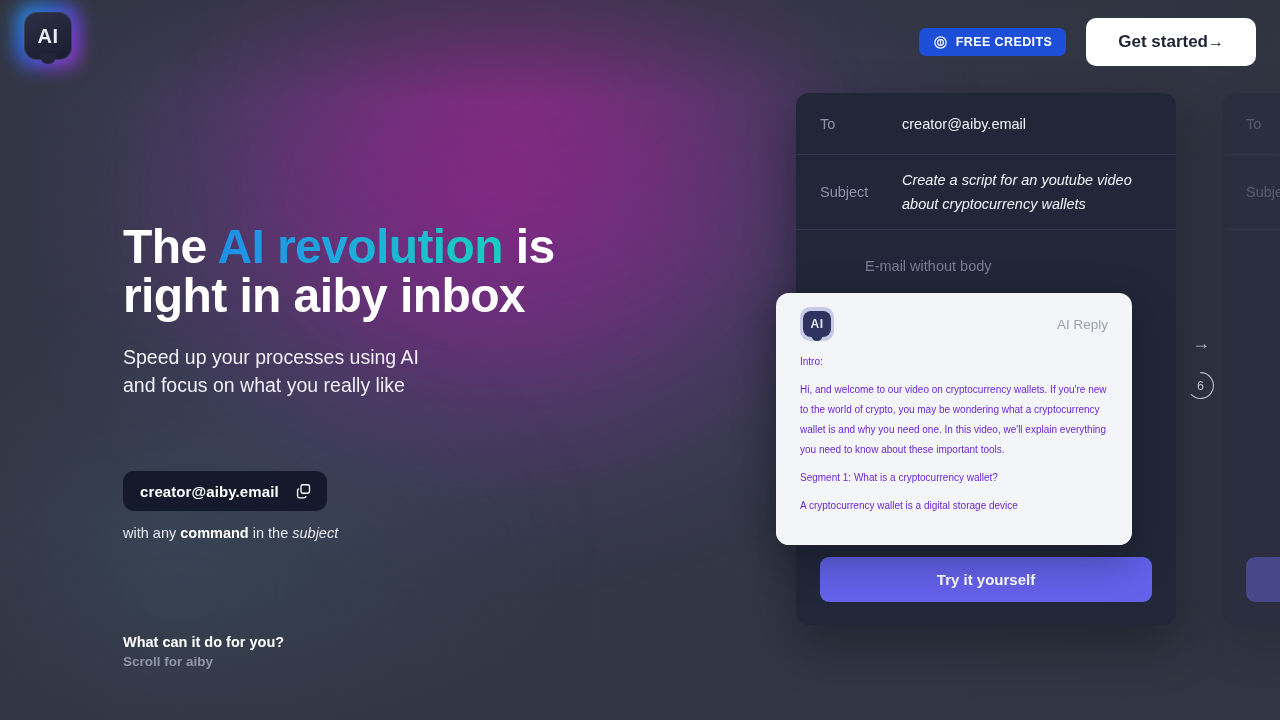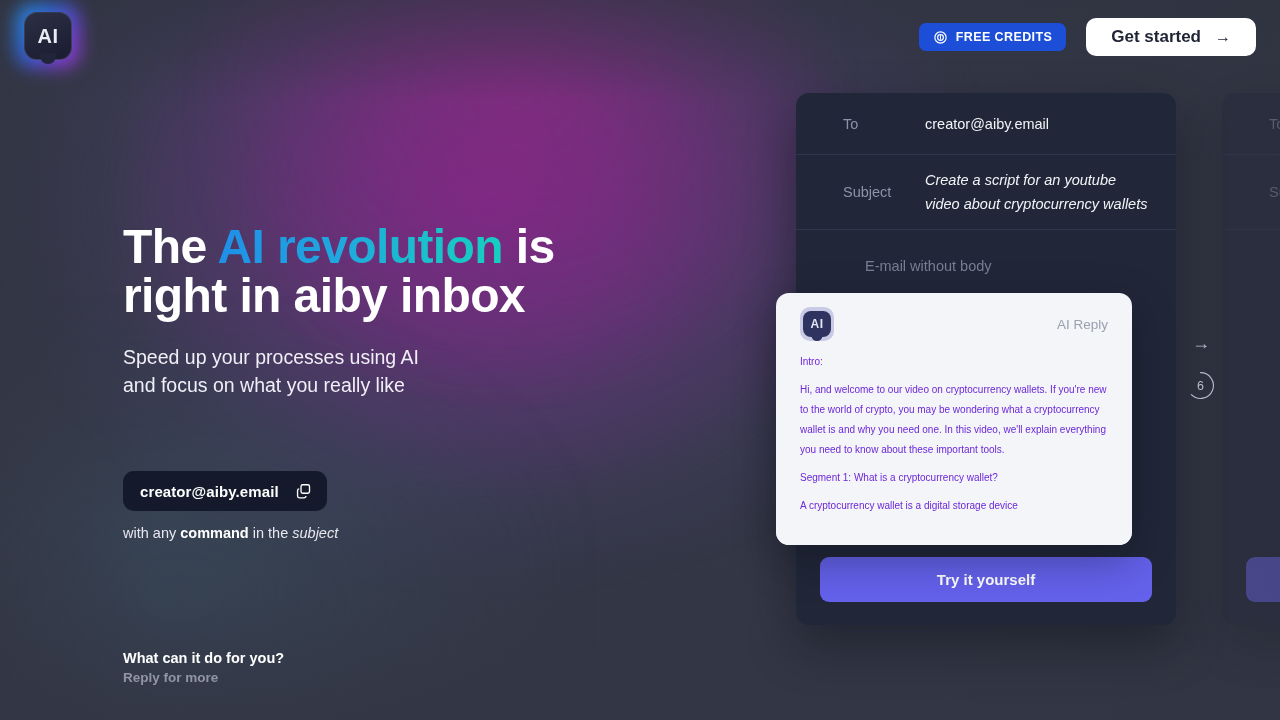--- a/index.html
+++ b/index.html
@@ -140,27 +140,27 @@
     color: #fff;
     font-size: 12.5px;
     font-weight: bold;
     letter-spacing: 0.4px;
     cursor: pointer;
   }
   .coin-icon { display: block; width: 15px; height: 15px; }
   .get-started {
     display: flex;
     align-items: center;
-    gap: 14px;
+    gap: 0;
     background: #ffffff;
     color: #1f2333;
     border: none;
     border-radius: 10px;
-    padding: 0 25px;
-    height: 38px;
+    padding: 0 32px;
+    height: 48px;
     font-family: "Liberation Sans", sans-serif;
     font-size: 17px;
     font-weight: bold;
     cursor: pointer;
   }
   .arrow-right-glyph { font-size: 16px; font-weight: normal; }
 
   
   .hero {
     position: absolute;
@@ -221,21 +221,21 @@
     font-size: 15px;
     font-weight: bold;
     letter-spacing: 0.1px;
   }
   .copy-icon { display: block; width: 17px; height: 18px; }
   .howto-sub { margin-top: 13px; }
 
   .scroll-hint {
     position: absolute;
     left: 123px;
-    top: 650px;
+    top: 634px;
     z-index: 20;
   }
   .scroll-title {
     font-size: 14.5px;
     font-weight: bold;
     color: #ffffff;
   }
   .scroll-sub {
     margin-top: 4px;
     font-size: 13.5px;
@@ -282,21 +282,20 @@
     border-bottom: none;
     align-items: center;
     padding-left: 25px;
     margin-left: 44px;
   }
   .field-label {
     width: 82px;
     flex: 0 0 82px;
     color: #8d93a8;
     font-size: 14.5px;
-    margin-left: 23px;
   }
   .field-value {
     color: #f2f3f7;
     font-size: 14.5px;
     line-height: 24px;
   }
   .field-value.italic { font-style: italic; }
   .body-placeholder {
     color: #787f94;
     font-size: 14.5px;
@@ -489,21 +488,21 @@
   </div>
 
   <div class="howto-line howto-sub">
     <span>with any </span><b>command</b><span> in the </span><i>subject</i>
   </div>
 
 </div>
 
 <div class="scroll-hint">
   <div class="scroll-title">What can it do for you?</div>
-  <div class="scroll-sub">Reply for more</div>
+  <div class="scroll-sub">Scroll for aiby</div>
 </div>
 
 <div class="card-stage">
 
   <div class="email-card ghost">
     <div class="field-row to">
       <div class="field-label">To</div>
     </div>
     <div class="field-row subject">
       <div class="field-label">Subject</div>

